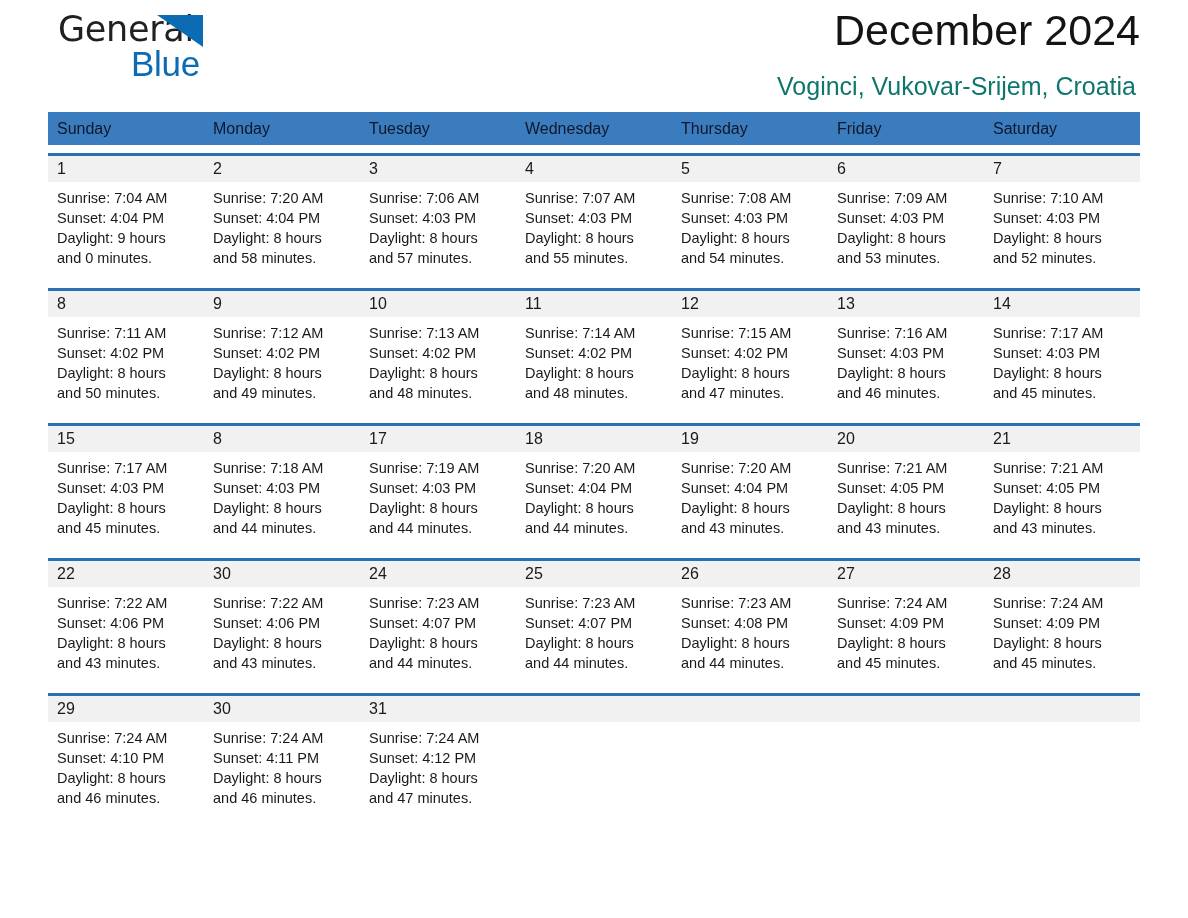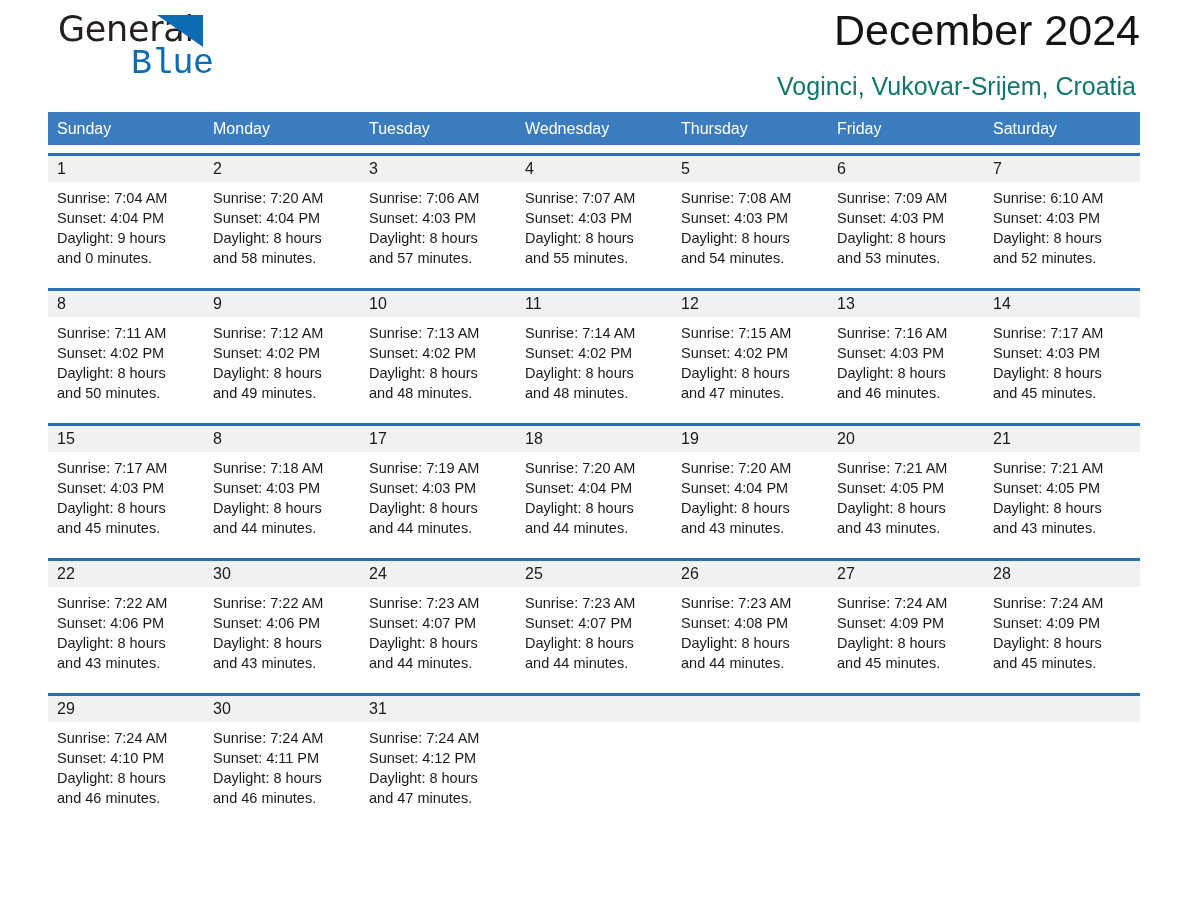--- a/index.html
+++ b/index.html
@@ -56,21 +56,21 @@
     transform: scaleX(-1);
   }
   .logo-blue {
     position: absolute;
     left: 73px;
     top: 35px;
     font-size: 35px;
     letter-spacing: -0.3px;
     color: #0b6cb3;
     line-height: 42px;
-    font-family: Liberation Mono, monospace;
+    font-family: Liberation Sans, sans-serif;
     font-weight: 400;
   }
 
   .title {
     position: absolute;
     right: 0;
     top: 6px;
     font-size: 43px;
     font-weight: 400;
     color: #141414;
@@ -92,21 +92,21 @@
     width: 1092px;
     margin-top: 0px;
   }
   .week-header {
     display: flex;
     background: #3b7cbe;
     height: 33px;
   }
   .week-header .dow {
     flex: 1 1 0;
-    color: #ffffff;
+    color: #0f172a;
     font-size: 16px;
     line-height: 33px;
     padding-left: 9px;
     box-sizing: border-box;
     white-space: nowrap;
   }
 
   .week-row {
     border-top: 3px solid #2a6fb0;
     margin-top: 8px;
@@ -215,21 +215,21 @@
           <div class="line">Daylight: 8 hours</div>
           <div class="line">and 54 minutes.</div>
         </div>
         <div class="cell">
           <div class="line">Sunrise: 7:09 AM</div>
           <div class="line">Sunset: 4:03 PM</div>
           <div class="line">Daylight: 8 hours</div>
           <div class="line">and 53 minutes.</div>
         </div>
         <div class="cell">
-          <div class="line">Sunrise: 6:10 AM</div>
+          <div class="line">Sunrise: 7:10 AM</div>
           <div class="line">Sunset: 4:03 PM</div>
           <div class="line">Daylight: 8 hours</div>
           <div class="line">and 52 minutes.</div>
         </div>
       </div>
     </div>
 
     <div class="week-row">
       <div class="daynum-band">
         <div class="daynum">8</div>

